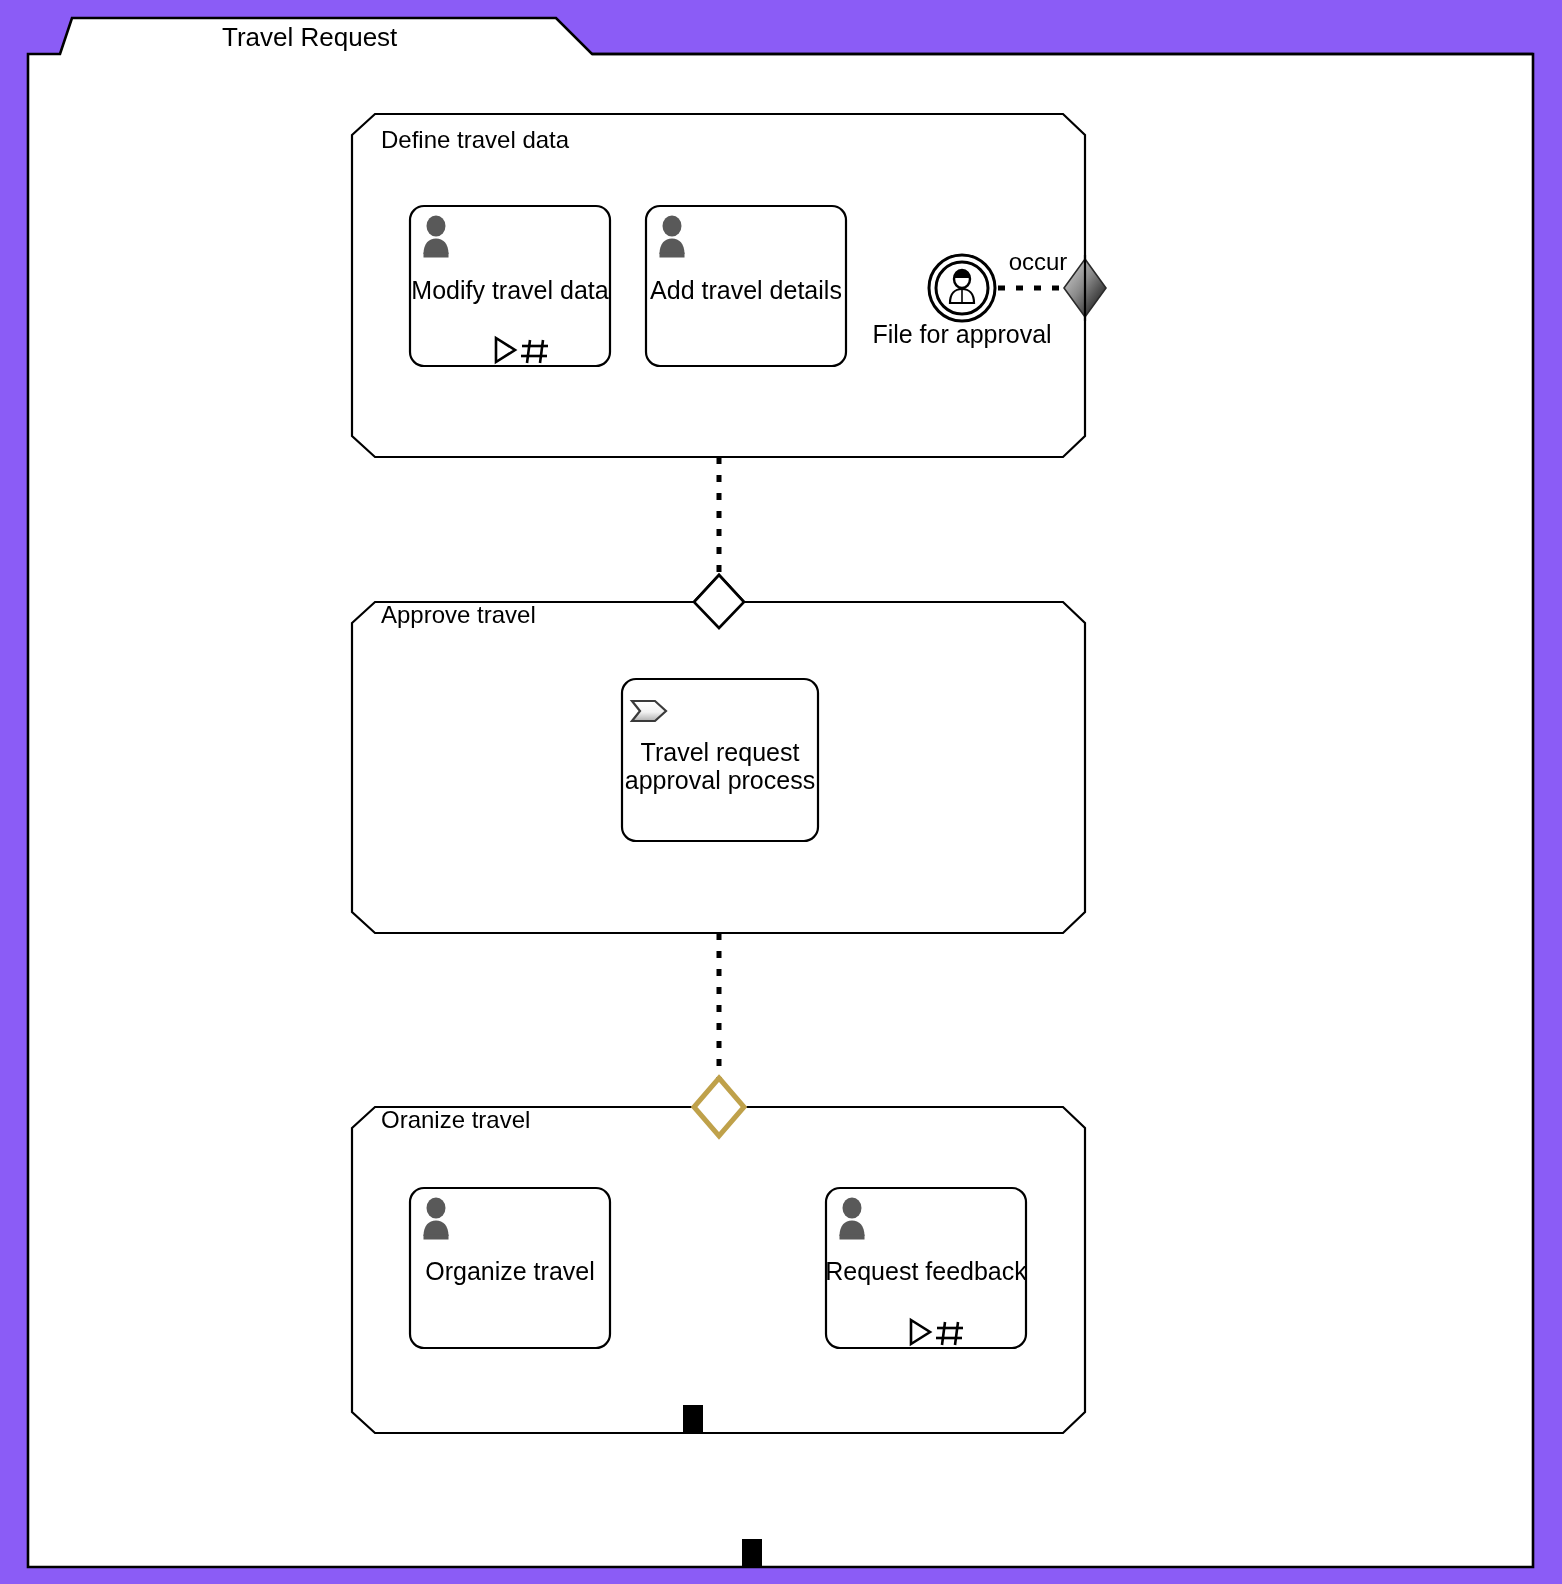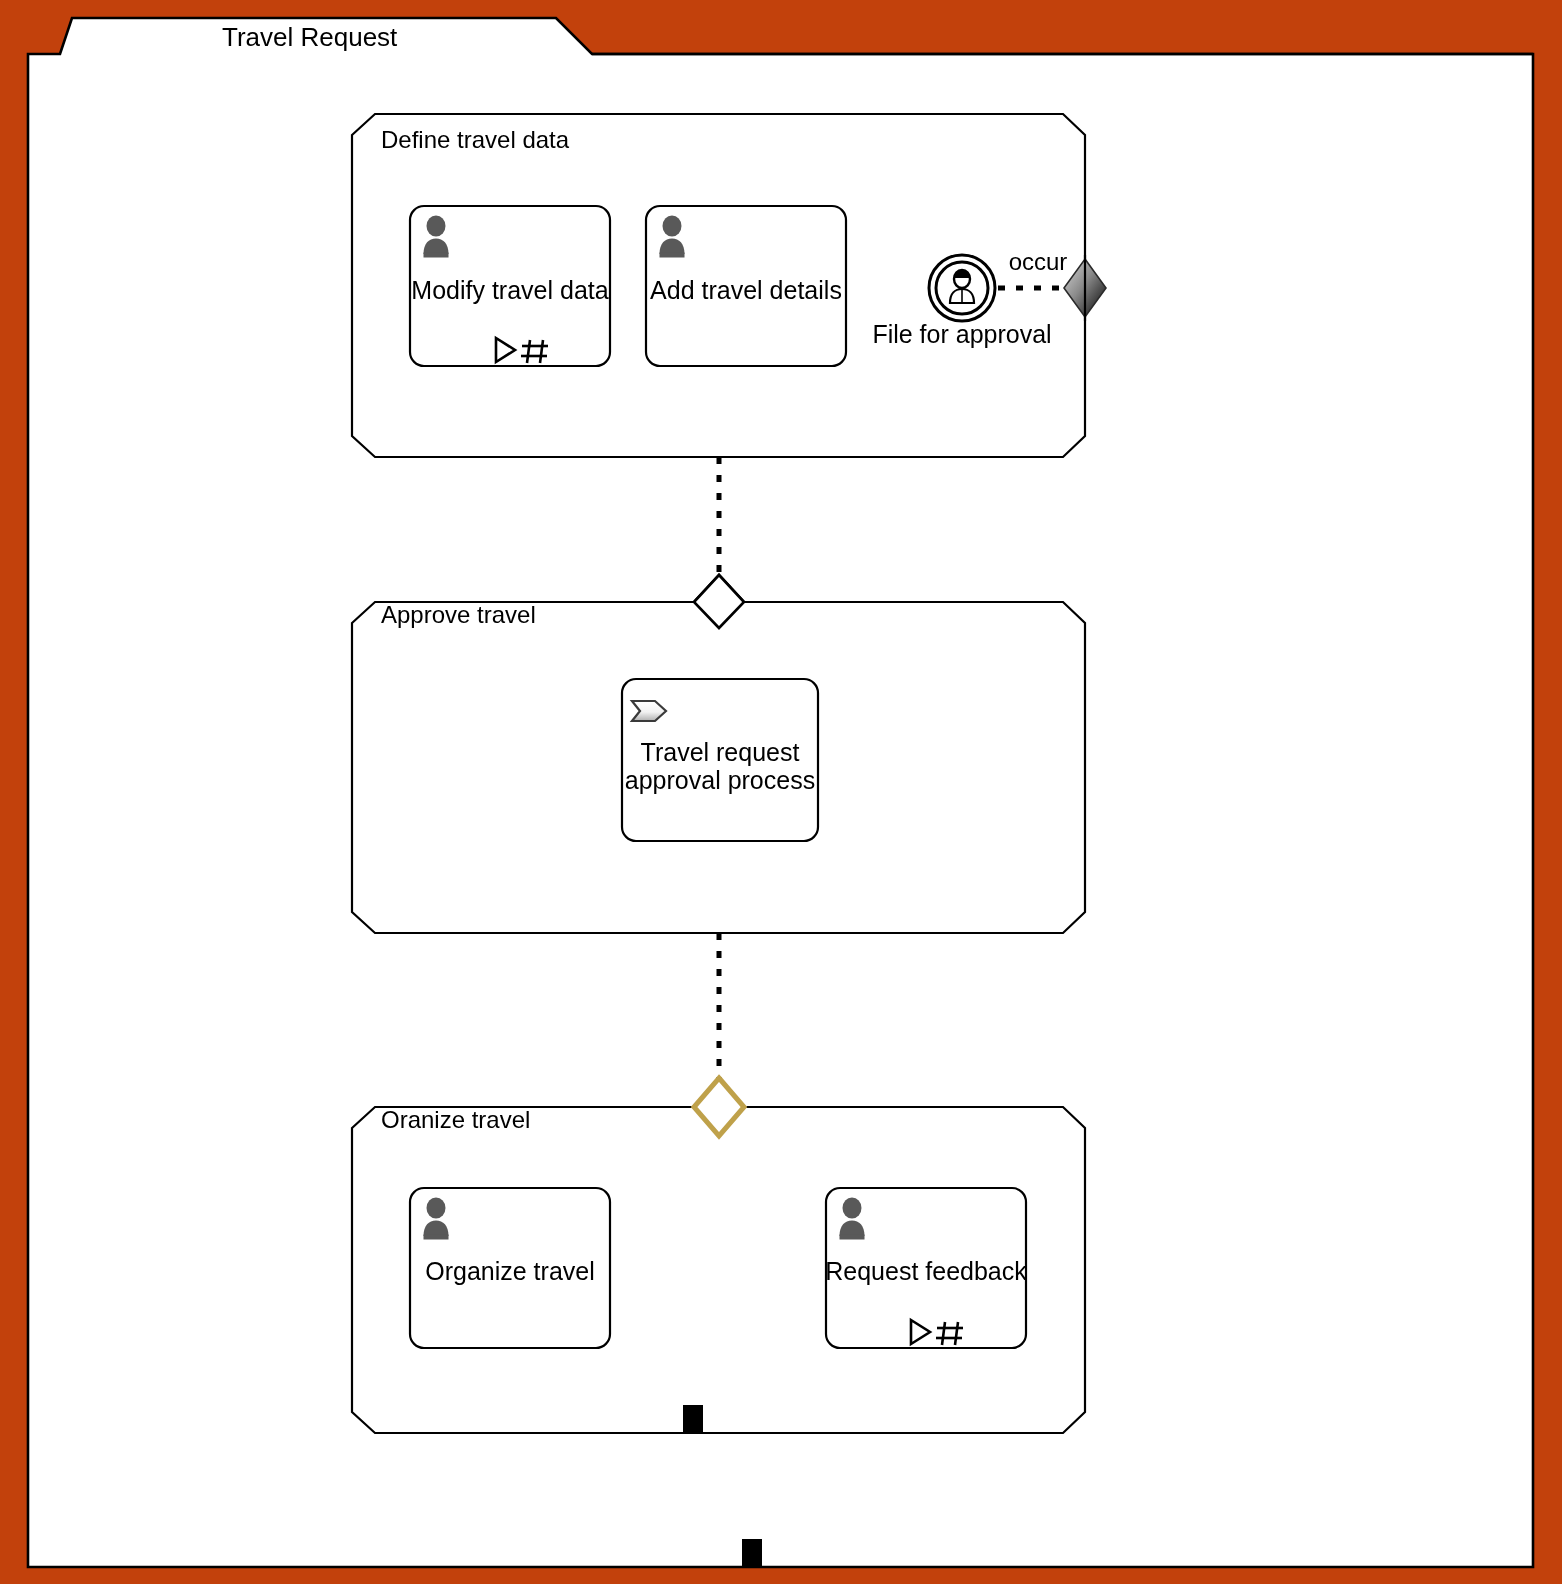--- a/index.html
+++ b/index.html
@@ -9,21 +9,21 @@
     background: #ffffff;
   }
   body {
     font-family: "Liberation Sans", sans-serif;
     color: #000000;
   }
   #canvas {
     position: relative;
     width: 1562px;
     height: 1584px;
-    background: #c2410c;
+    background: #8b5cf6;
     overflow: hidden;
   }
   #diagram-svg {
     position: absolute;
     left: 0;
     top: 0;
     width: 1562px;
     height: 1584px;
   }
   .lbl {

